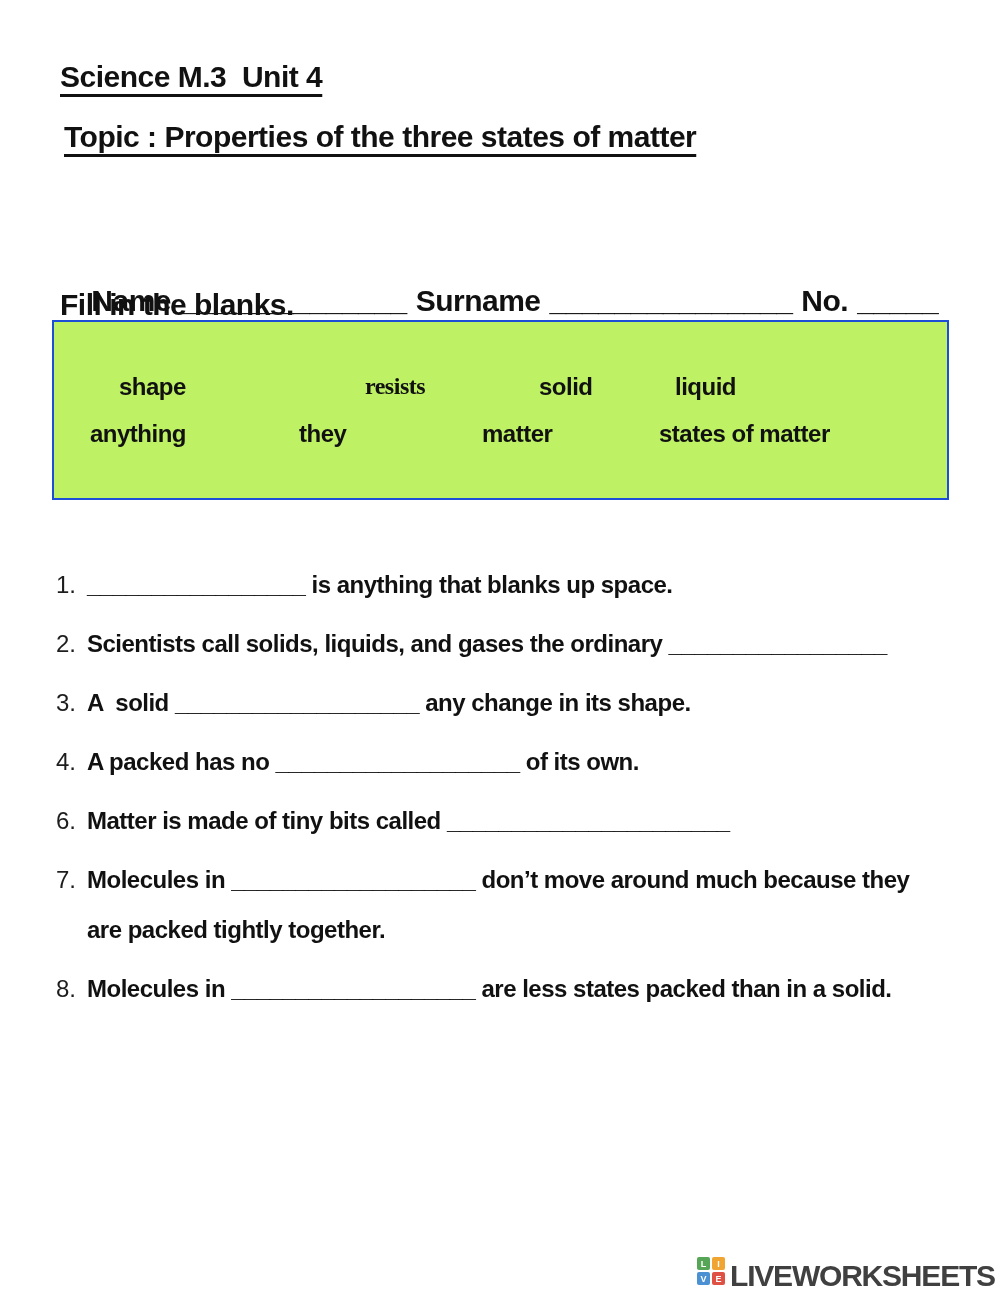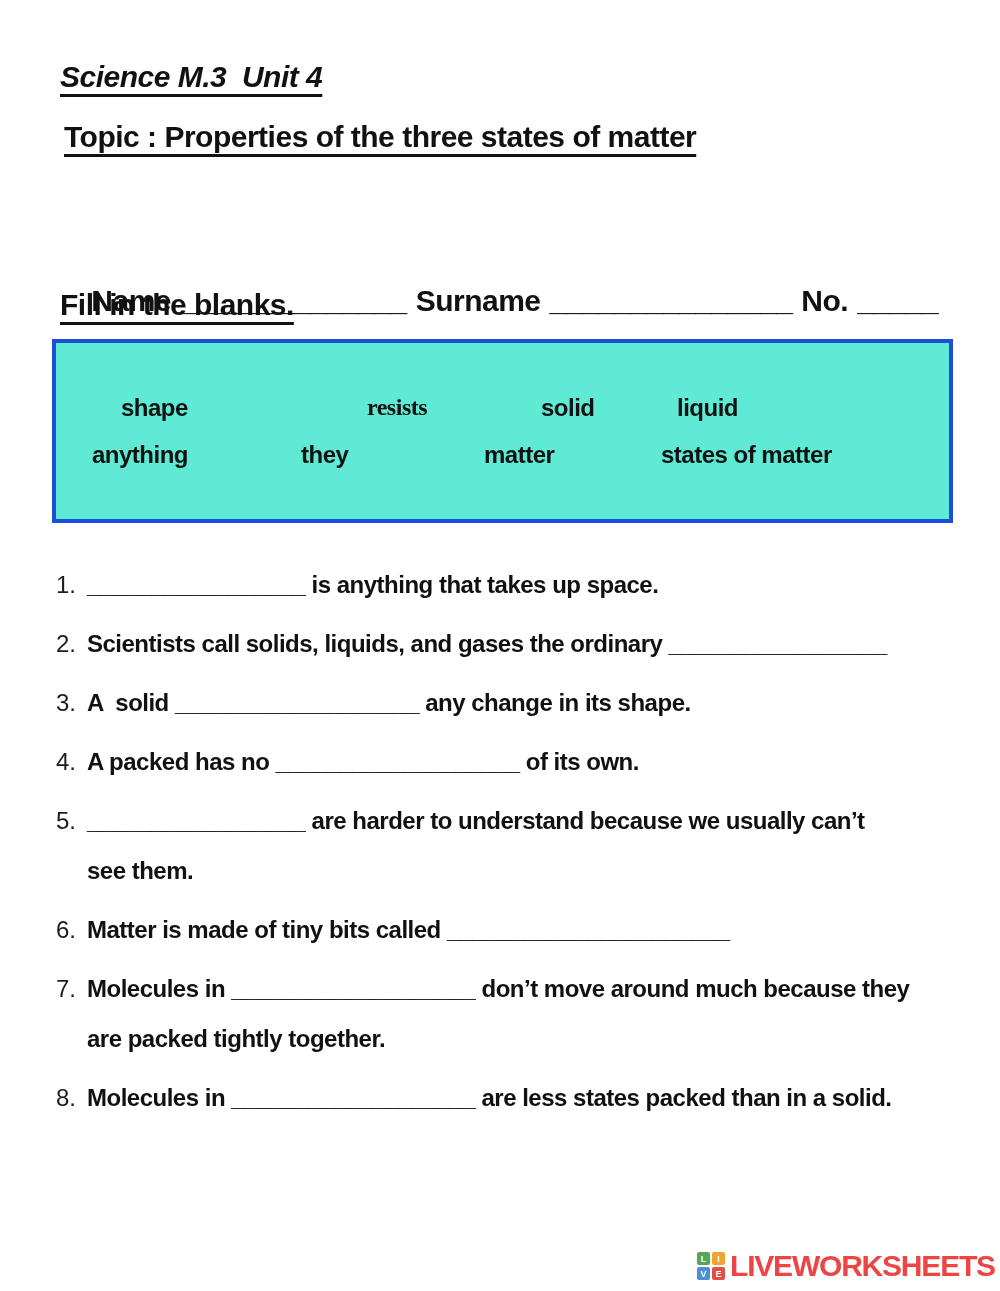--- a/index.html
+++ b/index.html
@@ -11,33 +11,33 @@
     color:#111111;
     overflow:hidden;
   }
   .hline{white-space:pre;font-weight:bold;letter-spacing:-0.5px;}
   .u{
     text-decoration:underline;
     text-decoration-thickness:3px;
     text-underline-offset:7px;
     text-decoration-color:#111;
   }
-  .title{position:absolute;left:60px;top:60px;font-size:30px;font-style:italic;}
+  .title{position:absolute;left:60px;top:60px;font-size:30px;}
   .topic{position:absolute;left:64px;top:120px;font-size:30px;}
   .name-line{
     position:absolute;left:60px;top:250px;
     font-size:30px;font-weight:bold;letter-spacing:-0.5px;white-space:pre;
   }
   .name-line span{margin-right:9px;}
   .instruction{position:absolute;left:60px;top:288px;font-size:30px;}
   .word-box{
-    position:absolute;left:52px;top:339px;
+    position:absolute;left:52px;top:320px;
     width:893px;height:176px;
-    border:4px solid #1d4ed8;
-    background:#5eead4;
+    border:2px solid #1d4ed8;
+    background:#bef264;
   }
   .wb{
     position:absolute;
     font-size:24px;font-weight:bold;letter-spacing:-0.5px;white-space:pre;
   }
   .p-r1c1{left:65px;top:51px;}
   .p-r1c2{left:311px;top:51px;font-family:Liberation Serif, serif;}
   .p-r1c3{left:485px;top:51px;}
   .p-r1c4{left:605px;top:51px;margin-left:16px;}
   .p-r2c1{left:36px;top:98px;}
@@ -92,50 +92,46 @@
     <span class="wb p-r1c3">solid</span>
     <span class="wb p-r1c4">liquid</span>
     <span class="wb p-r2c1">anything</span>
     <span class="wb p-r2c2">they</span>
     <span class="wb p-r2c3">matter</span>
     <span class="wb p-r2c4">states of matter</span>
   </div>
 
   <div class="questions">
     <div class="q">
-      <span class="num">1.</span><span class="q-line">_________________ is anything that takes up space.</span>
+      <span class="num">1.</span><span class="q-line">_________________ is anything that blanks up space.</span>
     </div>
     <div class="q">
       <span class="num">2.</span><span class="q-line">Scientists call solids, liquids, and gases the ordinary _________________</span>
     </div>
     <div class="q">
       <span class="num">3.</span><span class="q-line">A  solid ___________________ any change in its shape.</span>
     </div>
     <div class="q">
       <span class="num">4.</span><span class="q-line">A packed has no ___________________ of its own.</span>
-    </div>
-    <div class="q">
-      <span class="num">5.</span><span class="q-line">_________________ are harder to understand because we usually can’t</span>
-      <span class="q-line2">see them.</span>
     </div>
     <div class="q">
       <span class="num">6.</span><span class="q-line">Matter is made of tiny bits called ______________________</span>
     </div>
     <div class="q">
       <span class="num">7.</span><span class="q-line">Molecules in ___________________ don’t move around much because they</span>
       <span class="q-line2">are packed tightly together.</span>
     </div>
     <div class="q">
       <span class="num">8.</span><span class="q-line">Molecules in ___________________ are less states packed than in a solid.</span>
     </div>
   </div>
 
   <div class="footer">
     <div class="logo-grid">
       <span class="logo-sq" style="background: rgb(87, 166, 87);">L</span>
       <span class="logo-sq" style="background: rgb(240, 164, 50);">I</span>
       <span class="logo-sq" style="background: rgb(74, 144, 210);">V</span>
       <span class="logo-sq" style="background: rgb(223, 80, 69);">E</span>
     </div>
-    <span class="brand" style="color: #ef4444;">LIVEWORKSHEETS</span>
+    <span class="brand" style="color: #404040; margin-top: 10px;">LIVEWORKSHEETS</span>
   </div>
 
 </div>
 
 </body></html>

